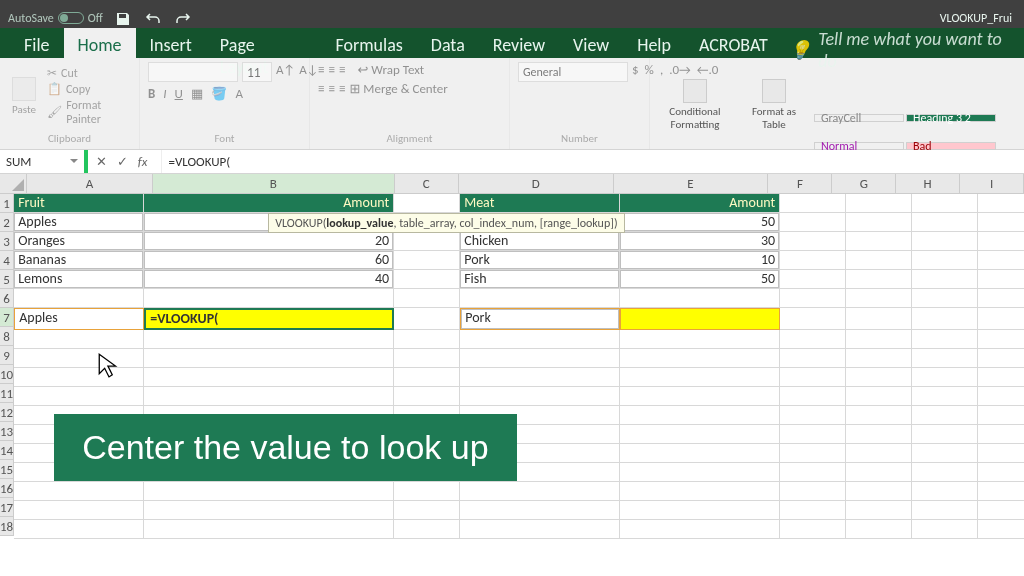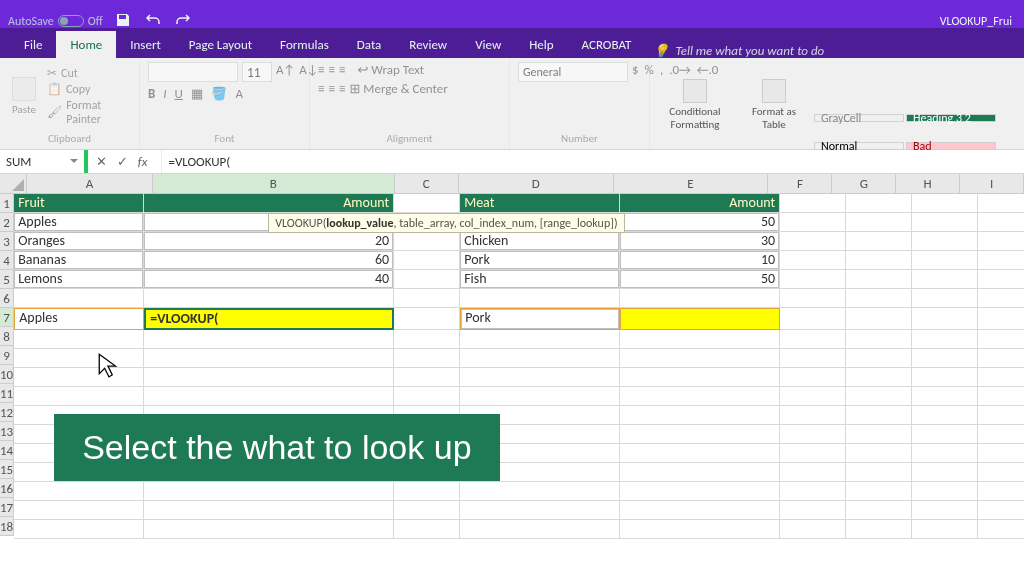--- a/index.html
+++ b/index.html
@@ -1,48 +1,48 @@
 <!DOCTYPE html>
 <html><head>
 <meta charset="utf-8">
 <style>
 * { box-sizing: border-box; margin: 0; padding: 0; font-family: Calibri, "Segoe UI", sans-serif; }
 body { background: #fff; width: 1024px; height: 576px; overflow: hidden; font-size: 13px; color: #333; user-select: none; }
 
 
-.titlebar { background: #6d28d9; height: 28px; display: flex; align-items: flex-end; color: #cde8da; font-size: 12px; padding: 0 8px; }
+.titlebar { background: #404040; height: 28px; display: flex; align-items: flex-start; color: #cde8da; font-size: 12px; padding: 11px 8px; }
 .autosave { display: flex; align-items: center; gap: 4px; margin-right: 12px; opacity: .8; }
 .toggle { width: 26px; height: 12px; border: 1px solid #8fc5ac; border-radius: 7px; position: relative; }
 .toggle::after { content:""; position:absolute; width:8px; height:8px; border-radius:50%; background:#8fc5ac; top:1px; left:1px; }
 .qat { display:flex; gap:14px; align-items:center; }
 .qat-icon { width:16px; height:16px; display:flex; align-items:center; justify-content:center; color:#e8f5ee; }
 .doc-title { position:absolute; left:50%; transform:translateX(-50%); width:1024px; text-align:right; padding-right:12px; color:#e8f5ee; font-size:12px; }
 
 
-.tabs { background:#4c1d95; height:30px; display:flex; align-items:flex-end; padding-left:10px; color:#e8f5ee; font-size:13px; }
+.tabs { background:#14532d; height:30px; display:flex; align-items:flex-start; padding-left:10px; color:#e8f5ee; font-size:18px; }
 .tab { padding:6px 14px; cursor:pointer; }
 .tab.active { background:#f0f0f0; color:#1a6e4a; }
 .tell-me { display:flex; align-items:center; gap:6px; font-style:italic; opacity:.85; margin-left:8px; }
 
 
 .ribbon { background:#f0f0f0; height:92px; border-bottom:1px solid #d4d4d4; display:flex; }
 .group { border-right:1px solid #e0e0e0; padding:4px 8px 2px; display:flex; flex-direction:column; opacity:.5; }
 .group-label { text-align:center; font-size:11px; color:#666; margin-top:auto; padding:2px 0; }
 .group-body { flex:1; display:flex; align-items:center; gap:6px; }
 .btn-lg { display:flex; flex-direction:column; align-items:center; gap:2px; font-size:11px; color:#555; padding:2px 4px; }
 .icon-box { width:24px; height:24px; background:#e8e8e8; border:1px solid #ccc; }
 .small-row { display:flex; align-items:center; gap:4px; font-size:12px; color:#555; padding:1px; }
 .font-sel { border:1px solid #ccc; background:#fff; padding:1px 4px; font-size:12px; width:90px; height:20px; }
 .size-sel { border:1px solid #ccc; background:#fff; padding:1px 4px; width:30px; height:20px; }
 .styles-group { opacity:1; padding:4px 0 2px 6px; }
 .styles-grid { display:grid; grid-template-columns:90px 90px; grid-auto-rows:26px; gap:2px; }
 .style-cell { border:1px solid #d0d0d0; padding:3px 6px; font-size:12px; display:flex; align-items:center;margin-top:36px; }
 .style-gray { color:#888; }
 .style-green { background:#1e7a54; color:#fff; }
-.style-norm { color:#000000; }
+.style-norm { color:#a21caf; }
 .style-bad { color:#9c0006; background:#ffc7ce; }
 
 
 .fbar-row { height:24px; border-bottom:1px solid #d4d4d4; display:flex; align-items:center; background:#fff; }
 .namebox { width:88px; height:100%; border-right:4px solid #22c55e; padding:0 18px 0 6px; font-size:13px; position:relative; display:flex; align-items:center; }
 .namebox::after { content:""; position:absolute; right:6px; top:9px; border:4px solid transparent; border-top-color:#888; }
 .fx-btns { display:flex; gap:10px; padding:0 8px; color:#666; height:100%; align-items:center; border-right:1px solid #eee; }
 .fx-lbl { font-style:italic; font-size:13px; color:#666; margin-right:6px; }
 .formula-input { flex:1; padding:0 6px; font-size:13px; color:#333; }
 
@@ -463,21 +463,21 @@
           <div class="cell wB"></div>
           <div class="cell wC"></div>
           <div class="cell wD"></div>
           <div class="cell wE"></div>
           <div class="cell wF"></div>
           <div class="cell wG"></div>
           <div class="cell wH"></div>
           <div class="cell wI"></div>
         </div>
 
-      <div class="callout">Select the what to look up</div>
+      <div class="callout">Center the value to look up</div>
 
       <div class="cursor">
         <svg viewBox="0 0 24 24">
             <path d="M3 2 L3 20 L8 15 L12 23 L15 21 L11 13 L18 13 Z" fill="#fff" stroke="#000" stroke-width="1.2"></path>
           </svg>
       </div>
     </div>
   </div>
 </div>
 

